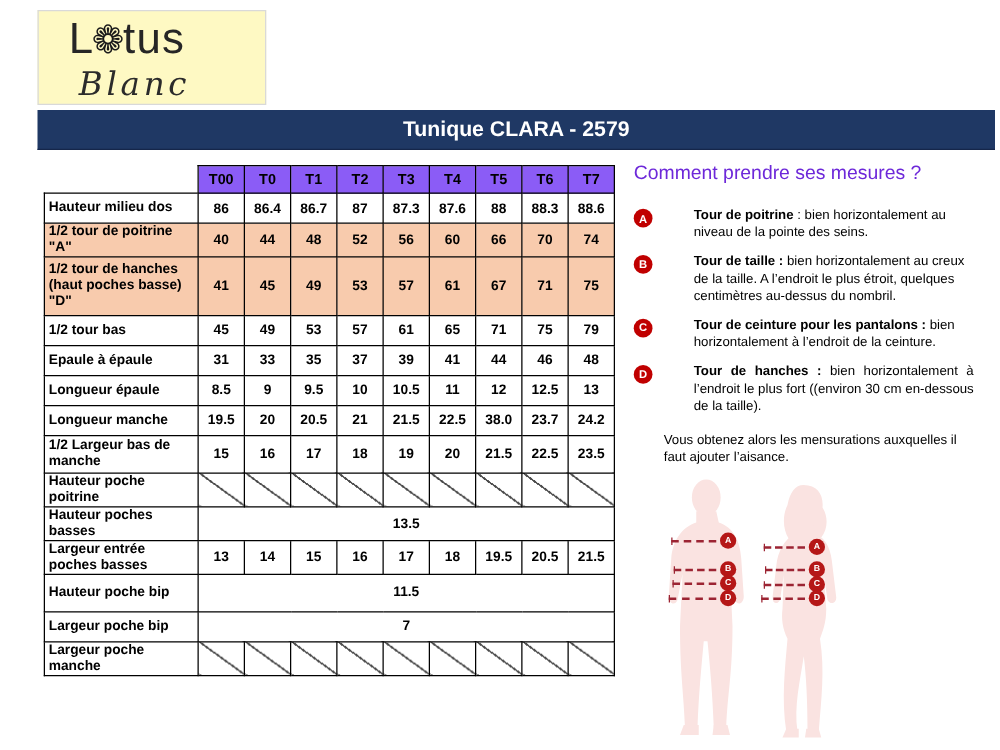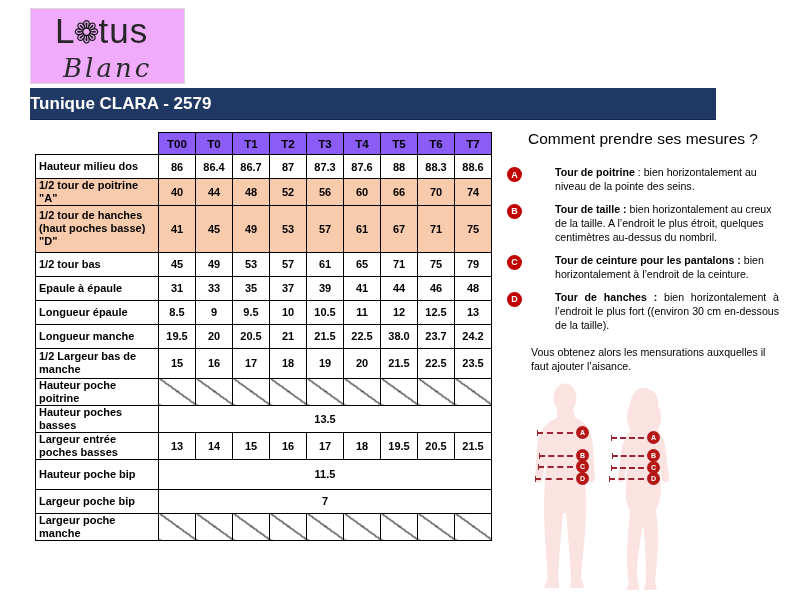--- a/index.html
+++ b/index.html
@@ -4,38 +4,38 @@
 <style>
   html,body { margin:0; padding:0; background:#fff; }
   #page {
     position:relative; width:800px; height:600px; background:#ffffff;
     font-family:"Liberation Sans", sans-serif; overflow:hidden;
   }
 
   
   .logo-box {
     position:absolute; left:30px; top:8px; width:153px; height:74px;
-    border:1px solid #d9d9d9; background:#f0abfc;
+    border:1px solid #d9d9d9; background:#fef9c3;padding-left:28px;
   }
   .logo-word {
     position:absolute; left:24px; top:2px; font-size:35px; color:#262626;
     letter-spacing:1px; white-space:nowrap;
   }
   .logo-flower { font-size:31px; color:#1a1a1a; margin:0 -2px; }
   .logo-script {
     position:absolute; left:32px; top:32px;
     font-family:"DejaVu Serif", serif; font-style:italic;
     font-size:26px; color:#2b2b2b; letter-spacing:3px;margin-top:12px;
   }
 
   
   .title-bar {
-    position:absolute; left:30px; top:88px; width:686px; height:31px;
+    position:absolute; left:30px; top:88px; width:766px; height:31px;
     background:#1f3864; border-bottom:1px solid #15264a;
-    display:flex; align-items:center; 
+    display:flex; align-items:center; justify-content:center;
   }
   .title-bar span { color:#ffffff; font-size:17px; font-weight:bold; }
 
   
   table.sizes {
     position:absolute; left:35px; top:132px;
     border-collapse:collapse; table-layout:fixed;
   }
   .sizes col.c-label { width:123px; }
   .sizes col.c-data  { width:37px; }
@@ -54,21 +54,21 @@
   .sizes tbody tr:nth-child(12) td,
   .sizes tbody tr:nth-child(15) td { height:30px; }
   .sizes td.hatch {
     background-image:linear-gradient(to top right,
       transparent calc(50% - 0.7px), #4a4a4a calc(50% - 0.7px),
       #4a4a4a calc(50% + 0.7px), transparent calc(50% + 0.7px));
   }
 
   
   .instructions { position:absolute; left:507px; top:130px; width:272px; }
-  .instr-heading { font-size:15.5px; font-weight:normal; color:#000000; margin:0 0 18px 0;text-align:center; }
+  .instr-heading { font-size:15.5px; font-weight:normal; color:#6d28d9; margin:0 0 18px 0; }
   .instr-item { display:flex; gap:9px; margin-bottom:9px; }
   .instr-marker {
     flex:0 0 auto; width:15px; height:15px; border-radius:50%;
     background:#c00000; color:#fff; font-size:9px; font-weight:bold;
     display:flex; align-items:center; justify-content:center; margin-top:1px;
   }
   .instr-text { font-size:10.6px; line-height:1.32; color:#000;margin-left:24px; }
   .instr-item.justify .instr-text { text-align:justify; }
   .instr-note {
     margin:13px 0 0 24px; font-size:10.6px; line-height:1.32; color:#000;

